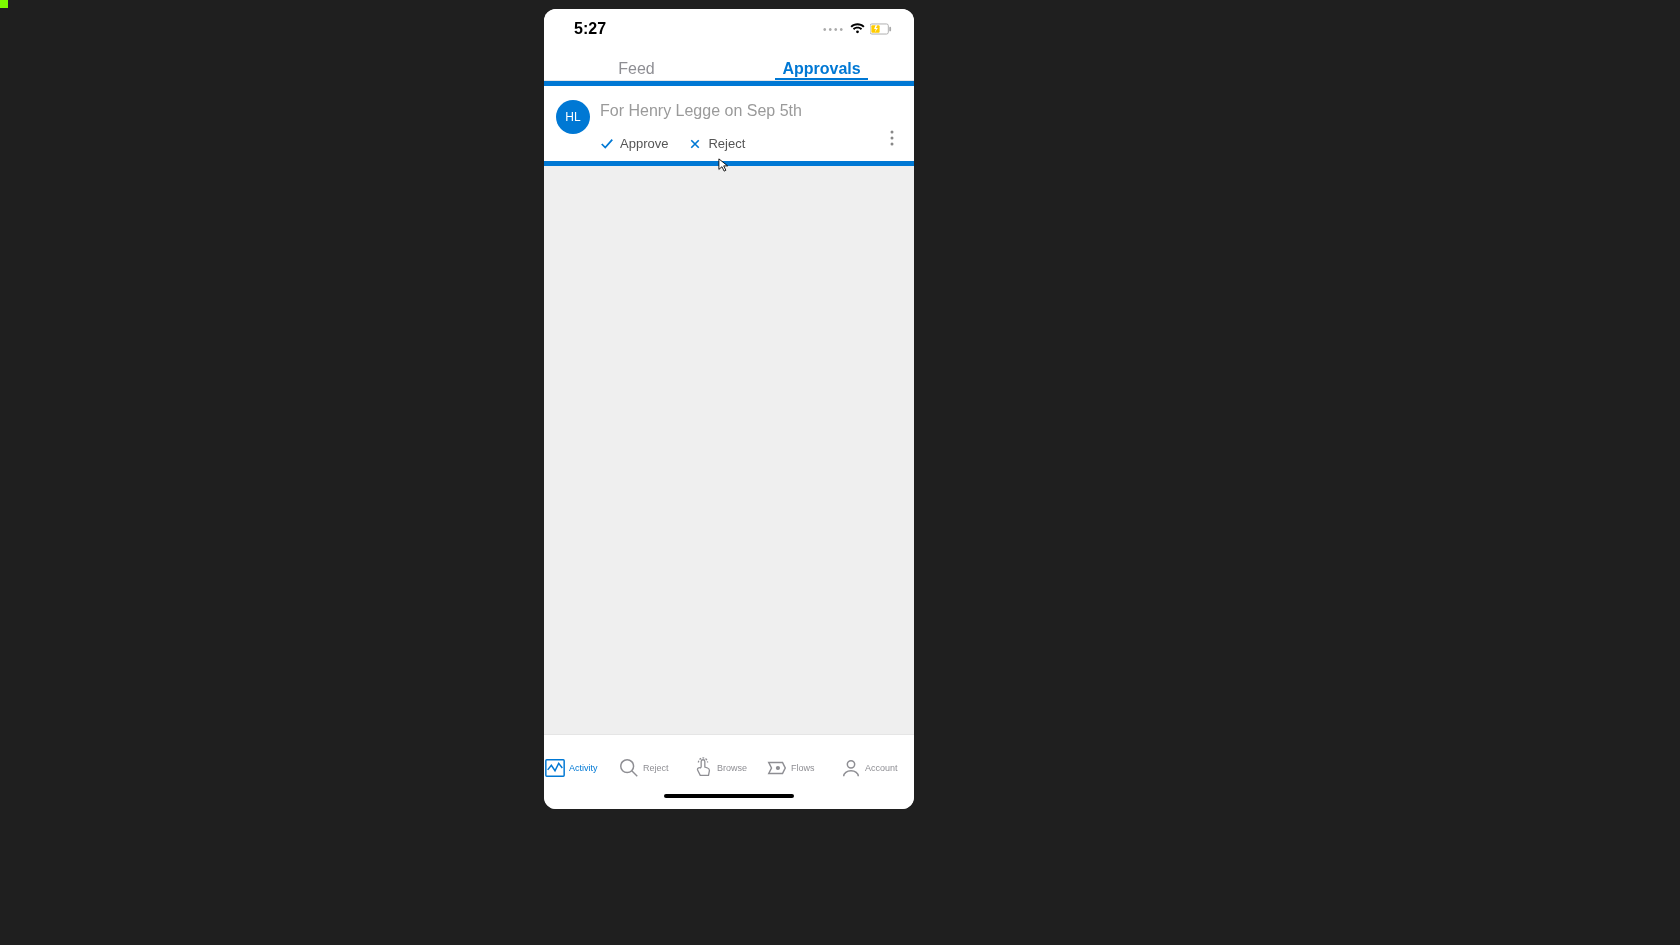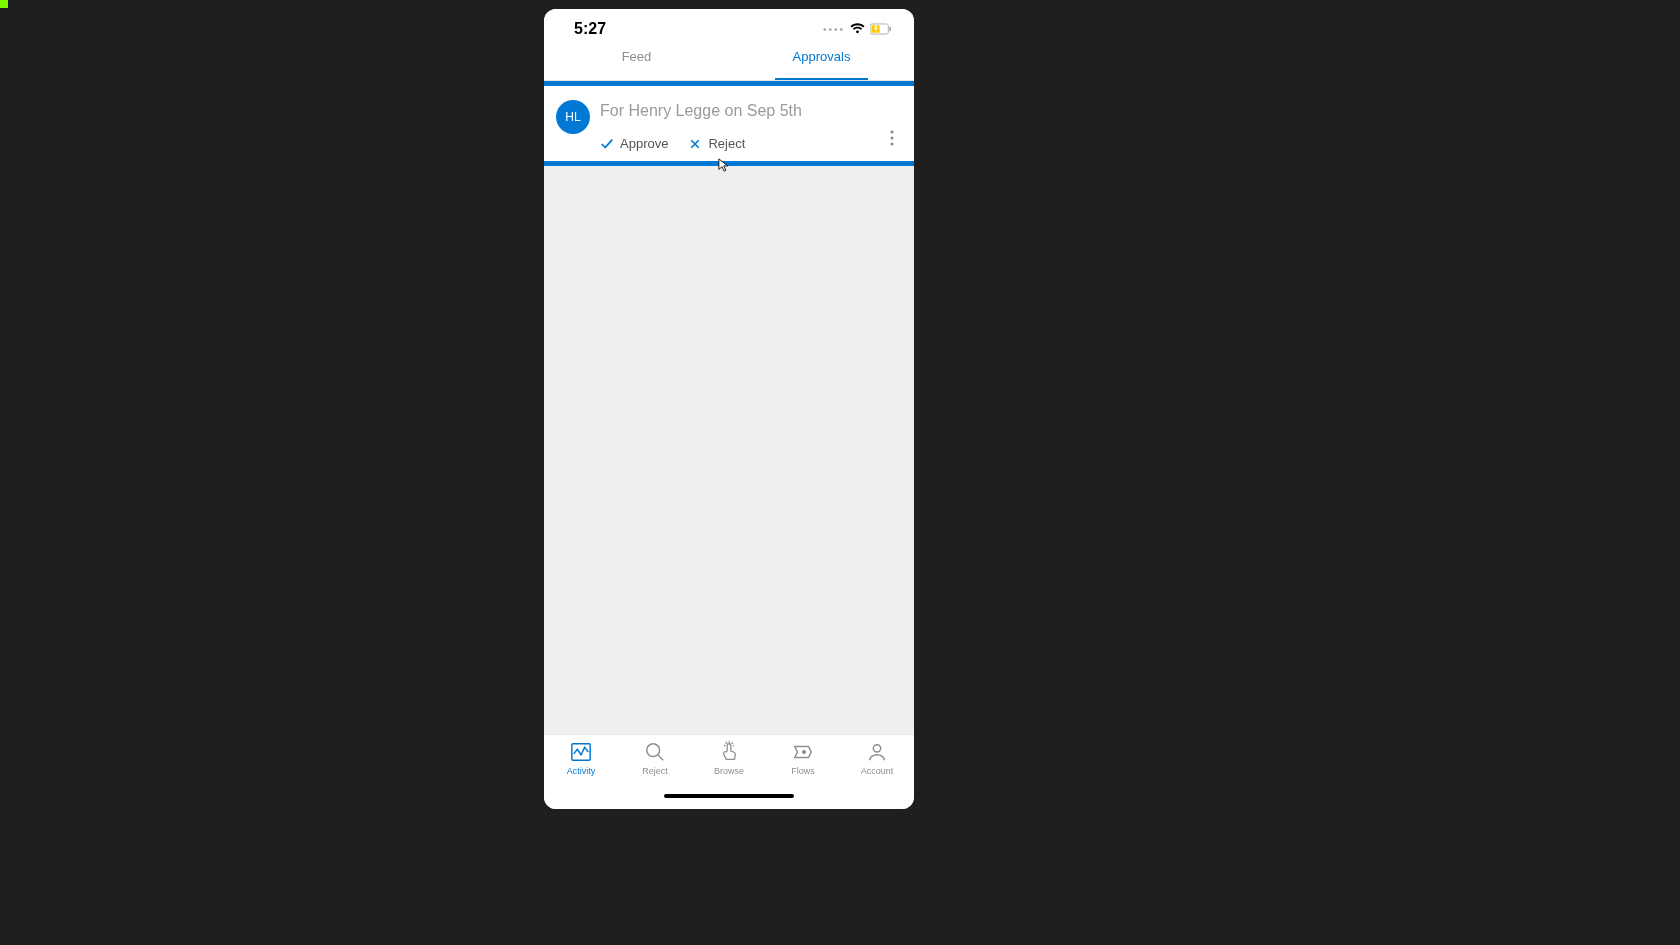--- a/index.html
+++ b/index.html
@@ -52,30 +52,31 @@
     .battery-icon { width: 22px; height: 12px; }
     .tab-bar {
       background: #fff;
       height: 32px;
       display: flex;
       border-bottom: 1px solid #e5e5e5;
     }
     .tab {
       flex: 1;
       display: flex;
-      align-items: flex-start;
+      align-items: flex-end;
       justify-content: center;
-      font-size: 13px;
+      font-size: 16px;
       color: #8e8e93;
       cursor: pointer;
       position: relative;
       padding-bottom: 2px;
     }
     .tab.active {
       color: #0078d4;
+      font-weight: bold;
     }
     .tab.active::after {
       content: "";
       position: absolute;
       bottom: 0;
       left: 25%;
       right: 25%;
       height: 2px;
       background: #0078d4;
     }
@@ -146,21 +147,21 @@
     .bottom-nav {
       background: #fff;
       border-top: 1px solid #e5e5e5;
       height: 60px;
       display: flex;
       padding-top: 6px;
     }
     .nav-item {
       flex: 1;
       display: flex;
-      flex-direction: column;
+      flex-direction: row;
       align-items: center;
       gap: 3px;
       cursor: pointer;
       color: #8e8e93;
     }
     .nav-item.active { color: #0078d4; }
     .nav-icon { width: 22px; height: 22px; display:flex; align-items:center; justify-content:center; }
     .nav-label { font-size: 9px; }
     .home-indicator-bar {
       background: #fff;

